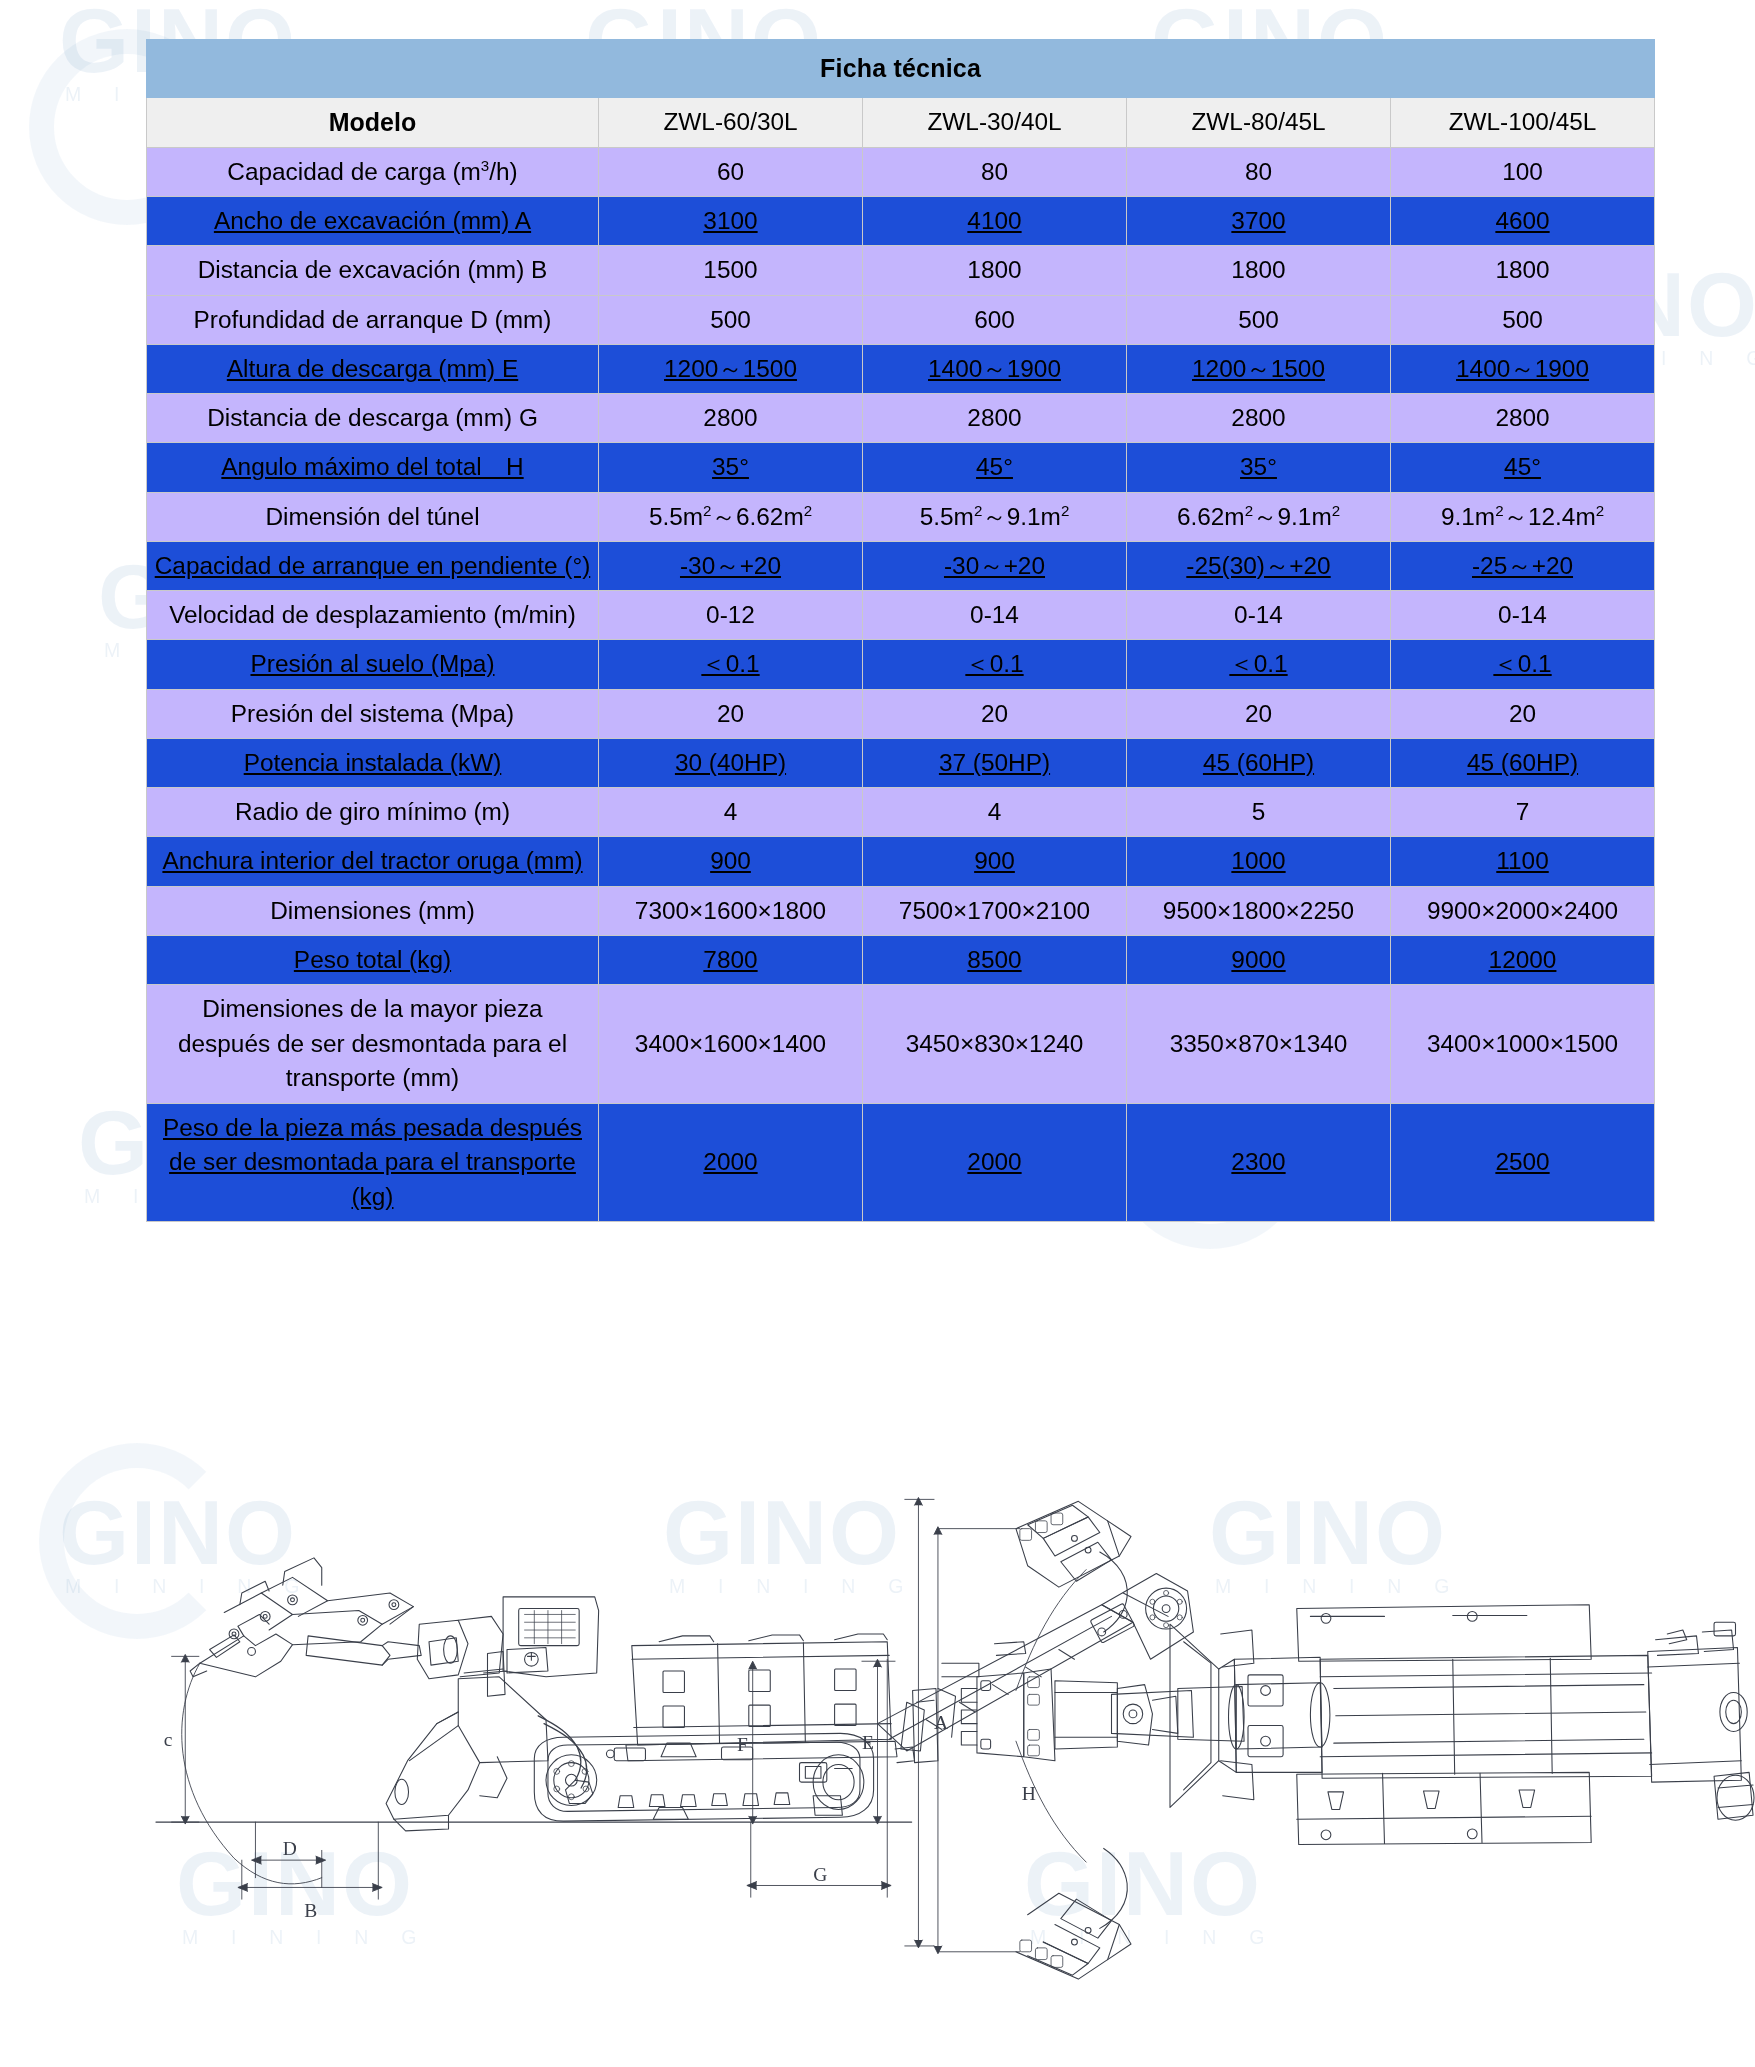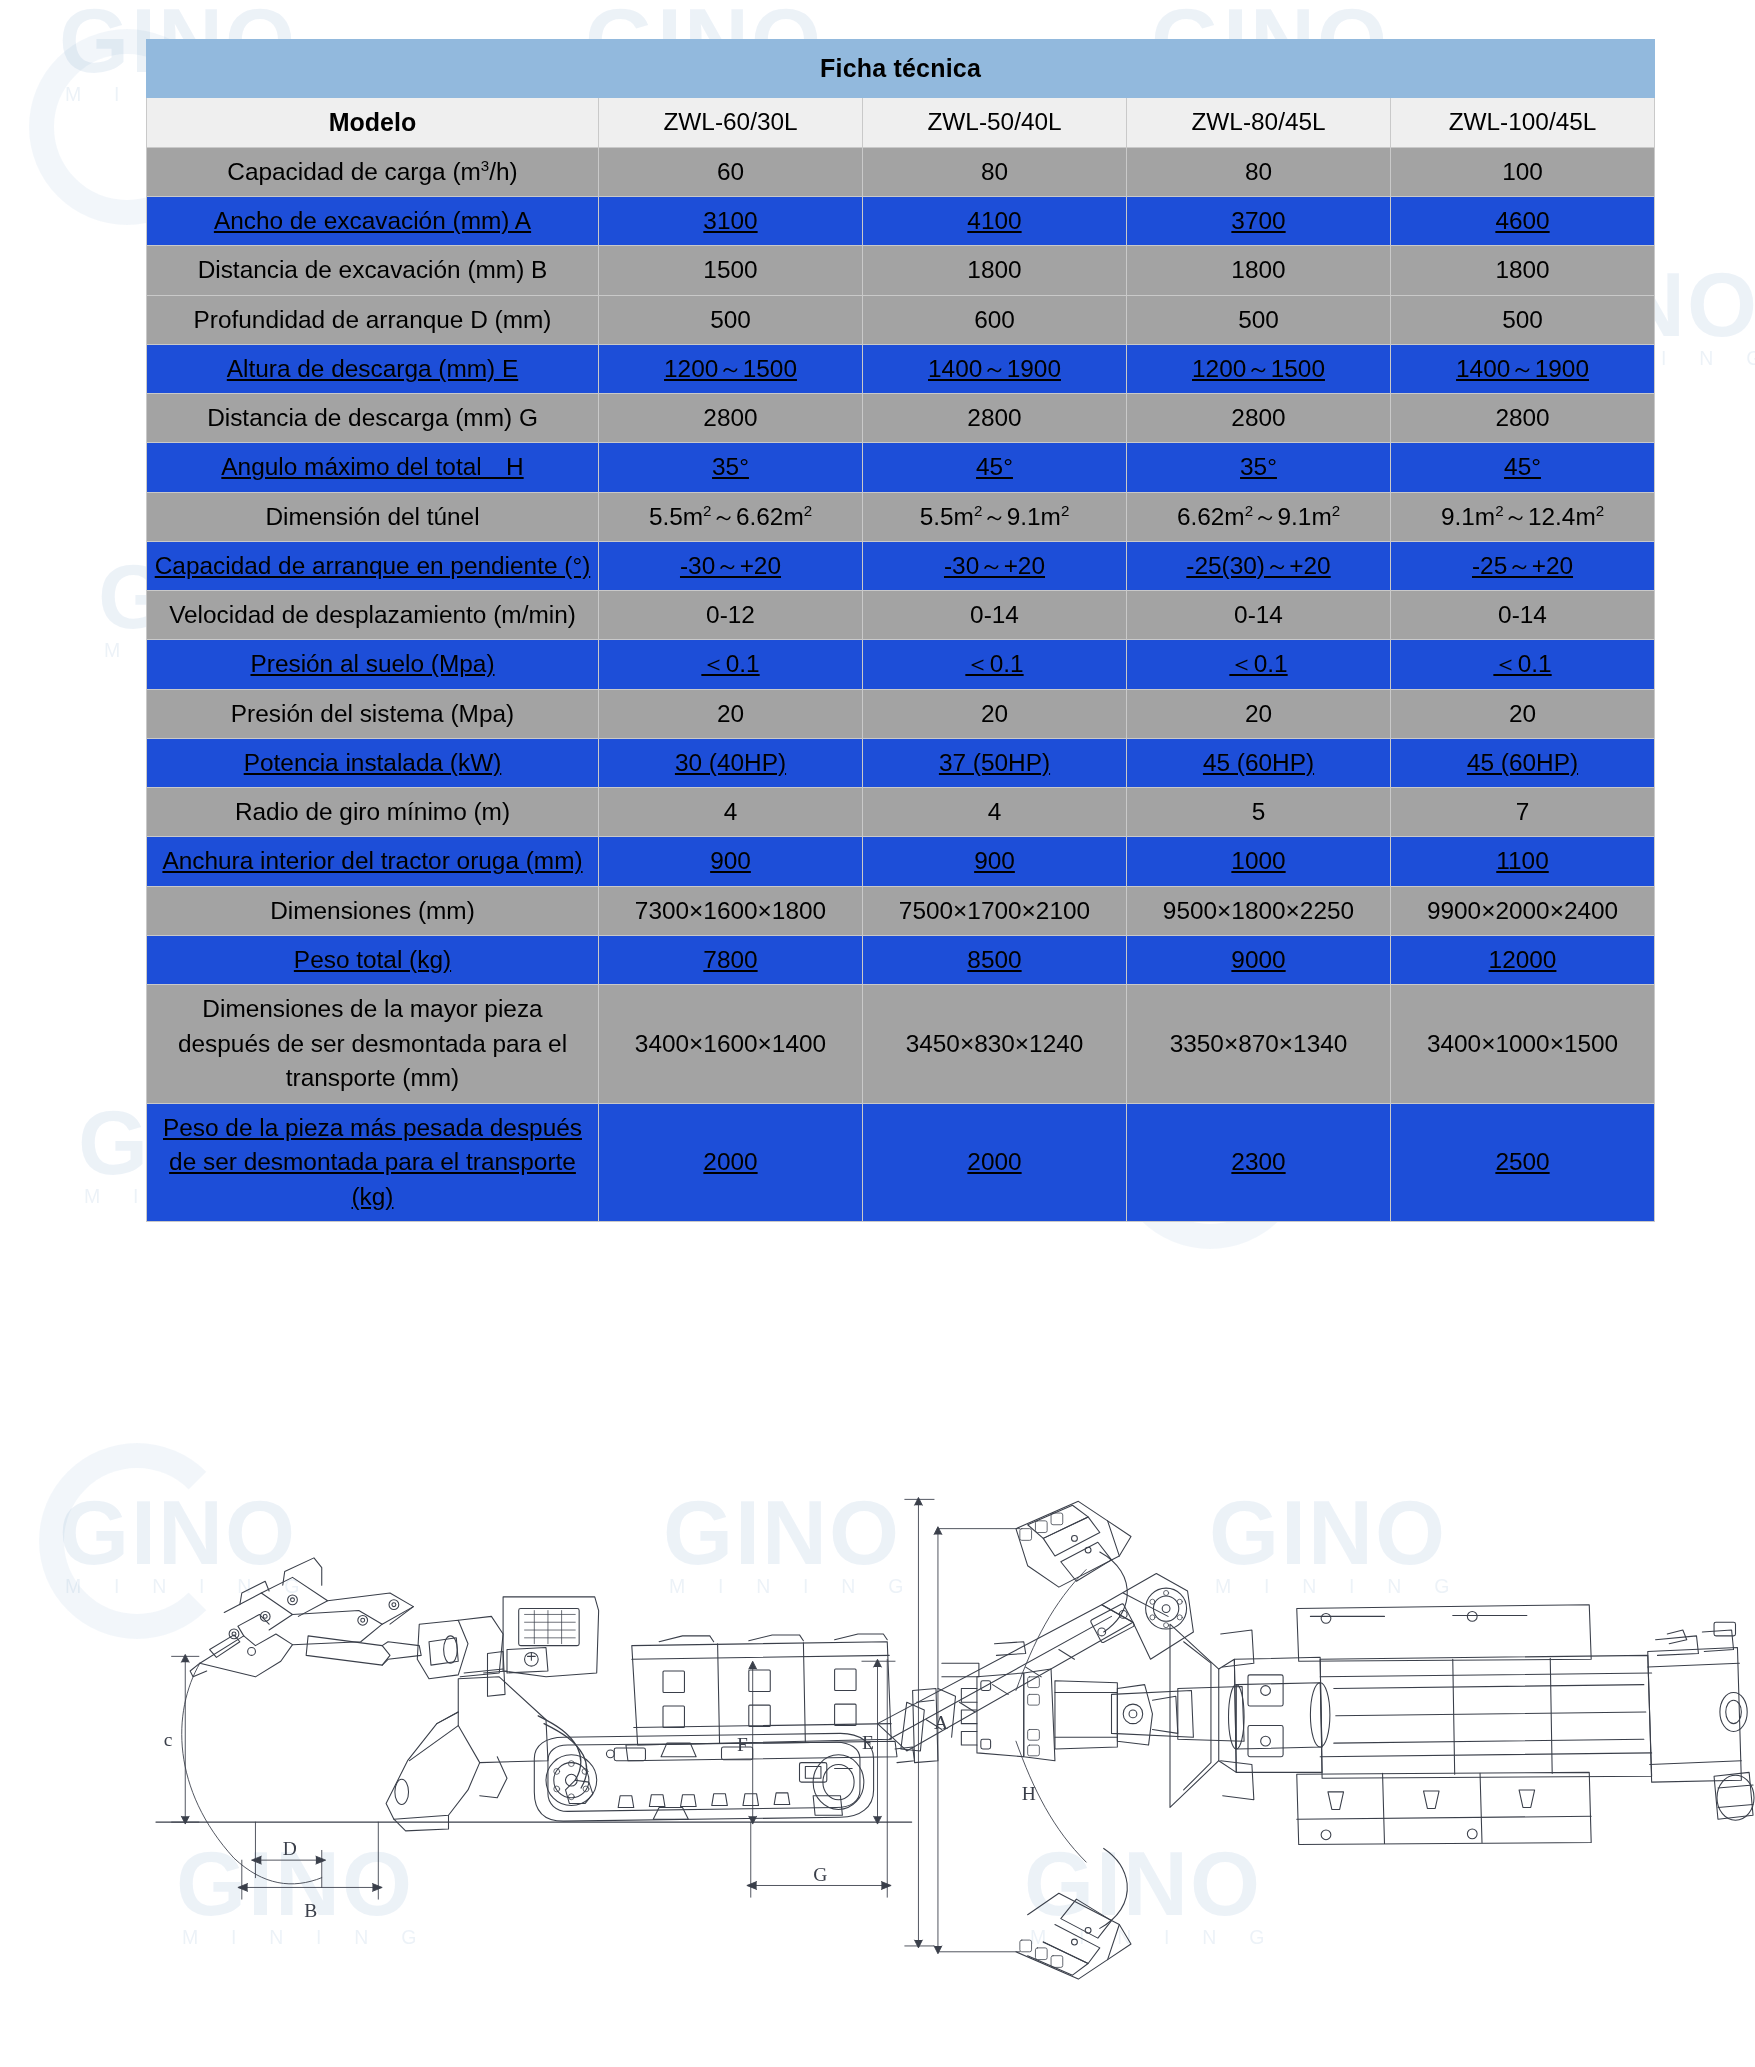--- a/index.html
+++ b/index.html
@@ -92,21 +92,21 @@
   }
   tr.model-row td {
     background: #efefef;
     font-weight: 400;
   }
   tr.model-row td.lbl {
     font-weight: 700;
     font-size: 25px;
   }
   tr.shaded td { background: #1d4ed8; text-decoration: underline; }
-  tr.plain td  { background: #a3a3a3; }
+  tr.plain td  { background: #c4b5fd; }
 
   td.multi { line-height: 1.62; }
   sup { font-size: 0.62em; vertical-align: super; line-height: 0; }
 
   
   #drawings {
     position: absolute;
     left: 0;
     top: 1468px;
     width: 1755px;
@@ -149,21 +149,21 @@
         <col class="c-val">
         <col class="c-val">
     </colgroup>
     <tbody id="table-body">
       <tr class="title-row">
         <th colspan="5">Ficha técnica</th>
       </tr>
       <tr class="model-row">
         <td class="lbl">Modelo</td>
         <td>ZWL-60/30L</td>
-        <td>ZWL-50/40L</td>
+        <td>ZWL-30/40L</td>
         <td>ZWL-80/45L</td>
         <td>ZWL-100/45L</td>
       </tr>
     <tr class="plain">
           <td>Capacidad de carga (m<sup>3</sup>/h)</td>
           <td>60</td>
           <td>80</td>
           <td>80</td>
           <td>100</td>
         </tr>

